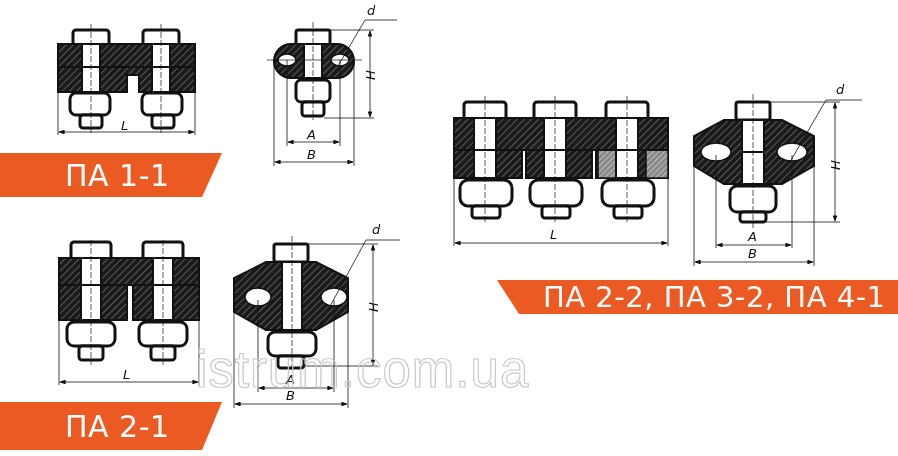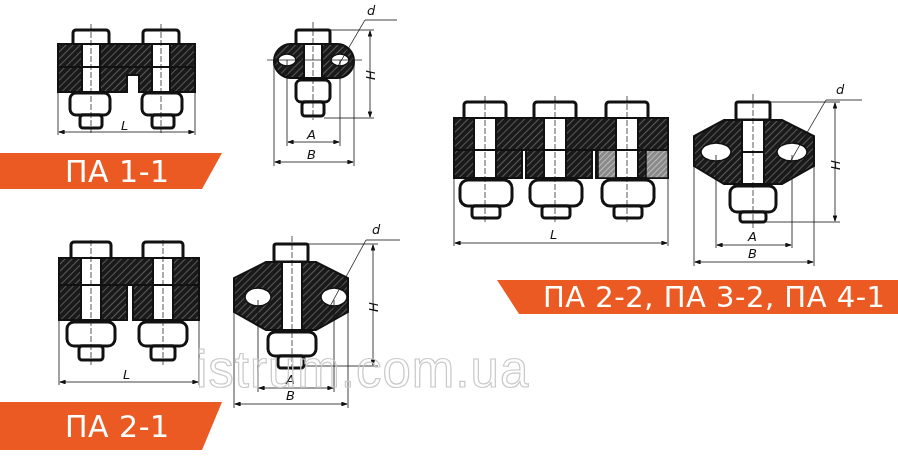--- a/index.html
+++ b/index.html
@@ -3,21 +3,21 @@
   <meta charset="utf-8">
   <style>
     html, body { margin: 0; padding: 0; background: #ffffff; }
     body { width: 898px; height: 456px; position: relative; overflow: hidden;
            font-family: "Liberation Sans", "DejaVu Sans", sans-serif; }
     .drawing { position: absolute; }
     .banner { position: absolute; background: #ec5a24; color: #ffffff;
               display: flex; align-items: center; }
     .banner span { font-family: "DejaVu Sans", "Liberation Sans", sans-serif;
                    font-weight: normal; letter-spacing: 0.5px; white-space: nowrap; }
-    #banner-pa11 { left: 0; top: 153px; width: 222px; height: 36px;
+    #banner-pa11 { left: 0; top: 153px; width: 222px; height: 44px;
                    clip-path: polygon(0 0, 100% 0, 91% 100%, 0 100%);
                    justify-content: flex-start; padding-left: 65px; box-sizing: border-box; }
     #banner-pa11 span { font-size: 30px; }
     #banner-pa21 { left: 0; top: 402px; width: 222px; height: 48px;
                    clip-path: polygon(0 0, 100% 0, 91% 100%, 0 100%);
                    justify-content: flex-start; padding-left: 65px; box-sizing: border-box; }
     #banner-pa21 span { font-size: 30px; }
     #banner-right { left: 497px; top: 280px; width: 401px; height: 34px;
                     clip-path: polygon(0 0, 100% 0, 100% 100%, 5.5% 100%);
                     padding-left: 46px; box-sizing: border-box; }

